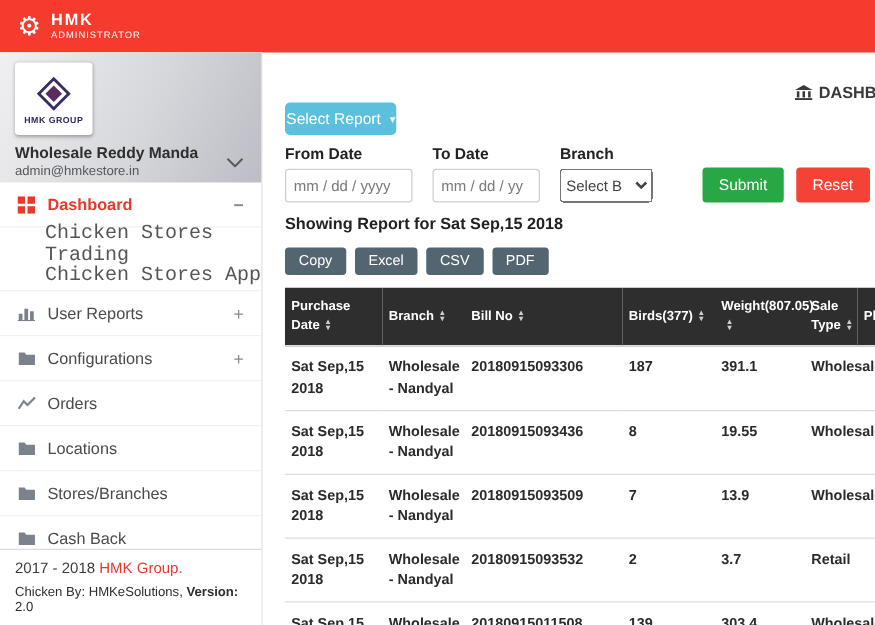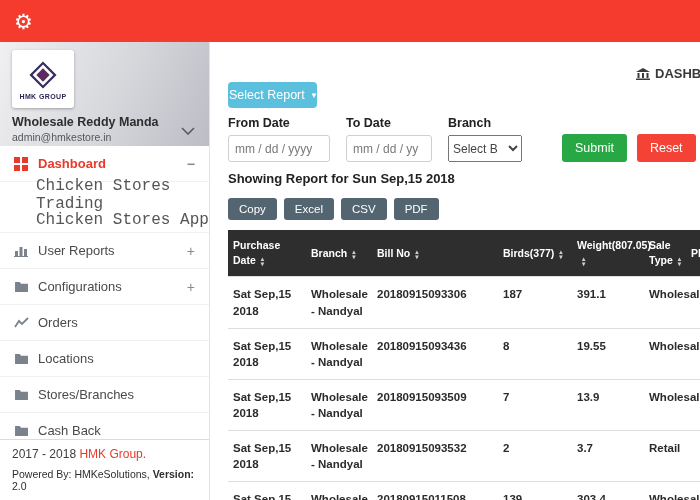--- a/index.html
+++ b/index.html
@@ -92,20 +92,24 @@
   .report-table td { font-size:11.5px; font-weight:bold; color:#2b2b2b; padding:9px 5px;
                      border-top:1px solid #ddd; vertical-align:top; line-height:1.4;
                      white-space:normal; }
 </style>
 </head>
 <body>
 
 <div class="topbar">
   <div class="brand">
     <span class="gear-glyph">⚙</span>
+    <span class="brand-text">
+      <span class="brand-title">HMK</span>
+      <span class="brand-subtitle">ADMINISTRATOR</span>
+    </span>
   </div>
 </div>
 
 <div class="layout">
 
   <div class="sidebar">
     <div class="profile">
       <div class="logo-card">
         <svg width="34" height="32" viewBox="0 0 36 34">
           <rect x="9" y="8" width="18" height="18" transform="rotate(45 18 17)" fill="none" stroke="#352c60" stroke-width="2.4"></rect>
@@ -202,21 +206,21 @@
         <span class="mi-label">Cash Back</span>
         <span class="mi-state"></span>
       </div>
     </div>
 
     <div class="side-footer">
       <div class="sf-line1">
         <span>2017 - 2018 </span><span class="sf-brand">HMK Group.</span>
       </div>
       <div class="sf-line2">
-        <span>Powered By: HMKeSolutions, </span><span class="sf-version-label">Version:</span><span> 2.0</span>
+        <span>Chicken By: HMKeSolutions, </span><span class="sf-version-label">Version:</span><span> 2.0</span>
       </div>
     </div>
   </div>
 
   <div class="main">
     <div class="page-title">
       <svg width="14" height="12" viewBox="0 0 14 12" fill="#3a3a3a">
         <polygon points="7,0 14,4 0,4"></polygon>
           <rect x="1.5" y="5" width="2" height="5"></rect>
           <rect x="6" y="5" width="2" height="5"></rect>
@@ -243,21 +247,21 @@
       <div class="filter-group">
         <span class="filter-label">Branch</span>
         <select class="branch-select">
           <option>Select B</option>
         </select>
       </div>
       <button class="btn btn-submit">Submit</button>
       <button class="btn btn-reset">Reset</button>
     </div>
 
-    <div class="showing">Showing Report for Sun Sep,15 2018</div>
+    <div class="showing">Showing Report for Sat Sep,15 2018</div>
 
     <div class="exports">
       <button class="export-btn">Copy</button>
       <button class="export-btn">Excel</button>
       <button class="export-btn">CSV</button>
       <button class="export-btn">PDF</button>
     </div>
 
     <div class="table-wrap">
       <table class="report-table">

